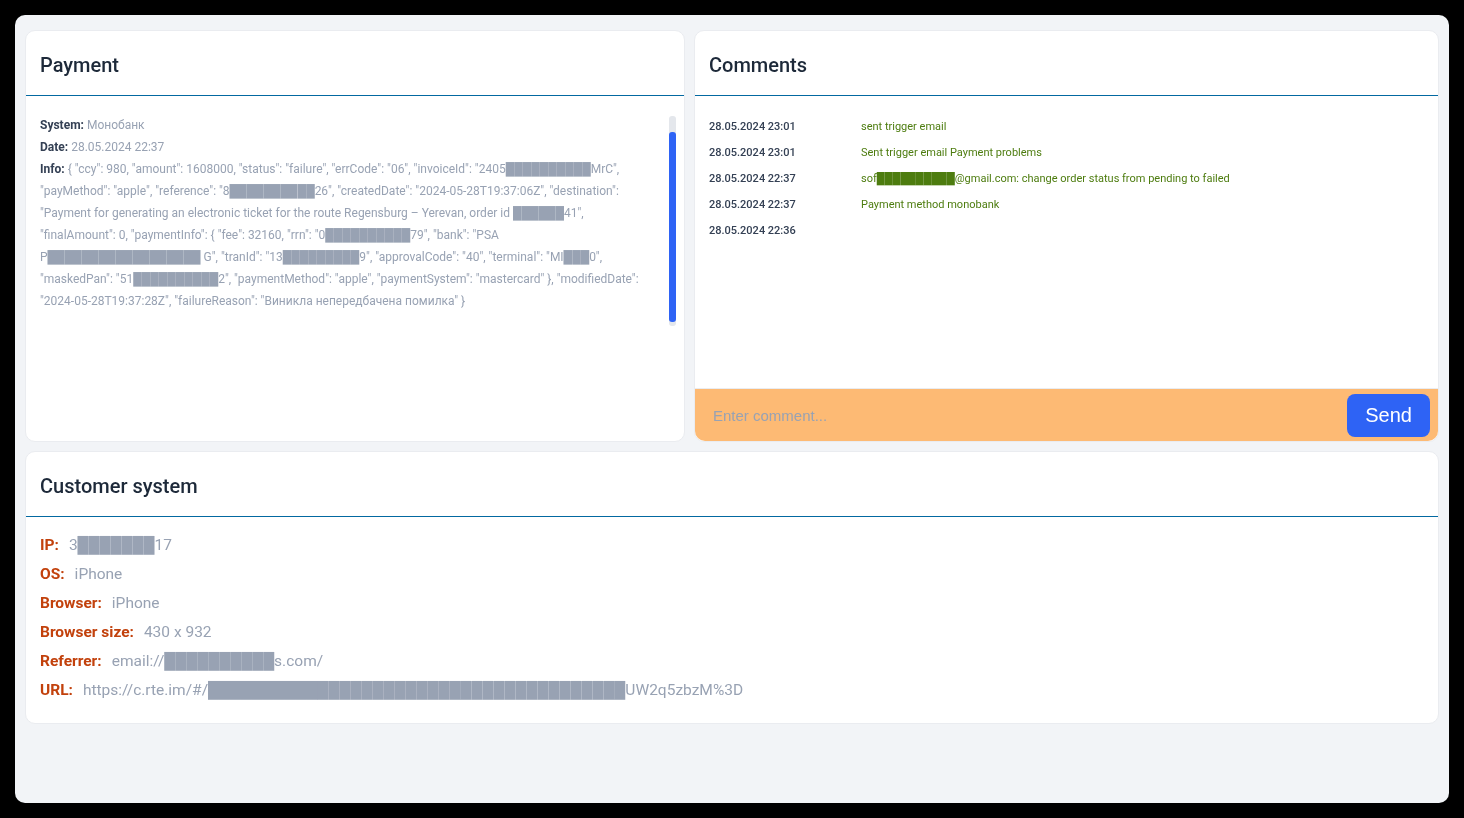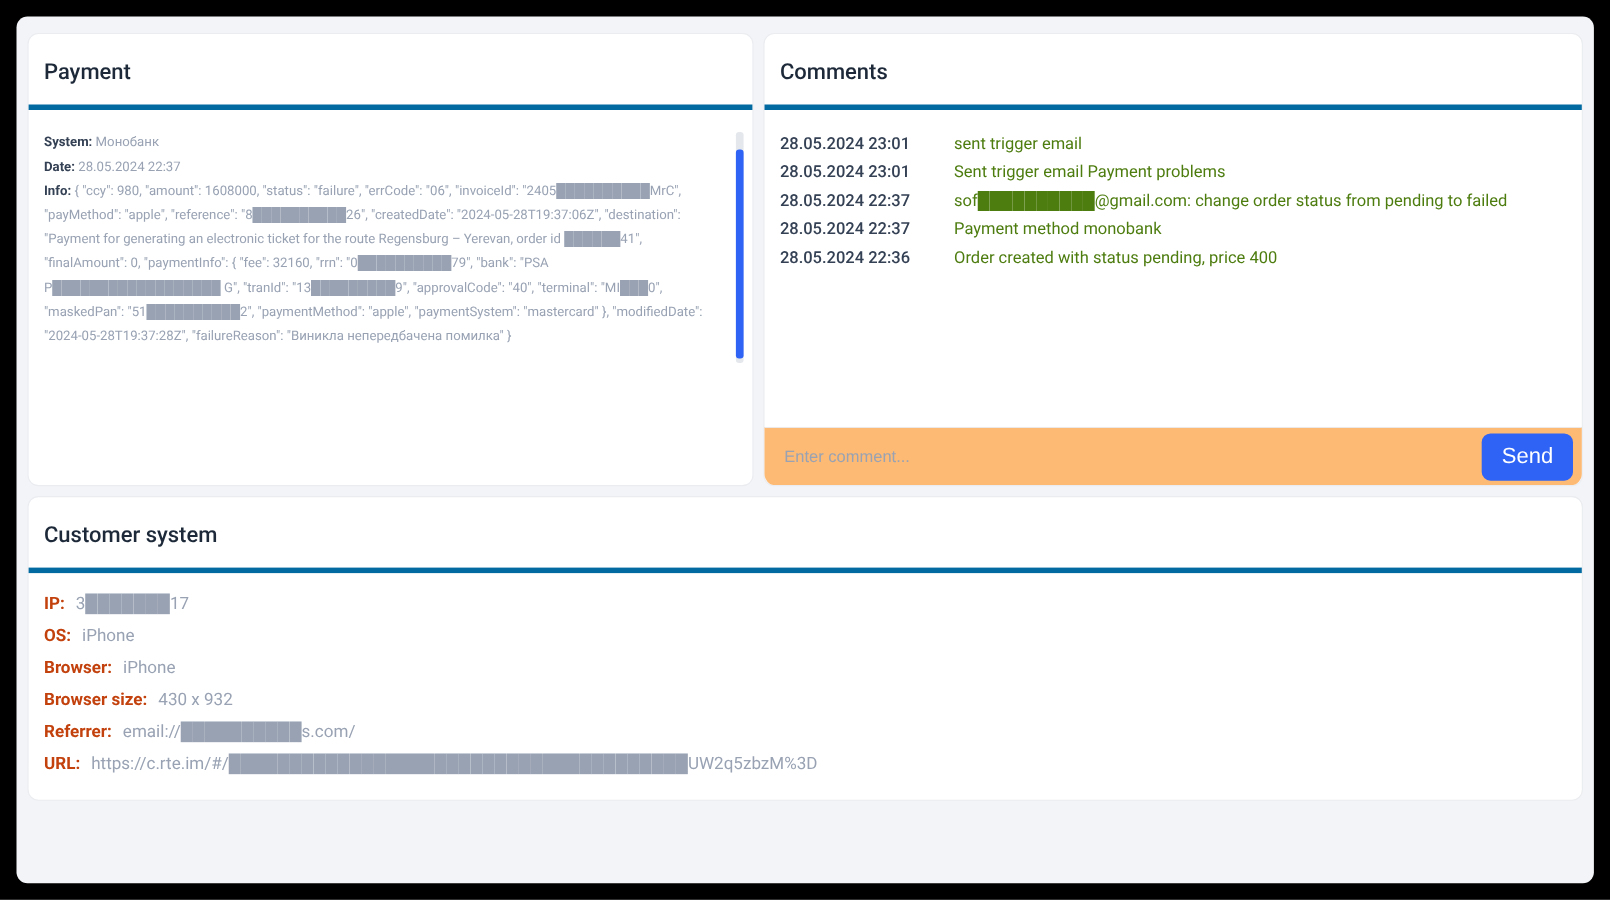--- a/index.html
+++ b/index.html
@@ -27,21 +27,21 @@
     }
     .card {
       background: #fff;
       border: 1px solid #eaecf0;
       border-radius: 10px;
       display: flex;
       flex-direction: column;
     }
     .card-header {
       padding: 22px 14px 18px 14px;
-      border-bottom: 5px solid #0369a1;
+      border-bottom: 1px solid #0369a1;
     }
     .card-title {
       font-size: 20px;
       font-weight: 500;
       color: #1d2939;
     }
     .card-body {
       padding: 18px 14px;
       flex: 1;
       overflow: hidden;
@@ -93,21 +93,21 @@
       height: 412px;
       position: relative;
     }
     .comments-body {
       height: calc(100% - 65px - 53px);
       overflow: hidden;
     }
     .comment-row {
       display: flex;
       gap: 40px;
-      font-size: 15px;
+      font-size: 11px;
       line-height: 25px;
       margin-bottom: 1px;
     }
     .comment-date {
       color: #344054;
       font-weight: 500;
       white-space: nowrap;
       min-width: 112px;
     }
     .comment-text {
@@ -213,21 +213,20 @@
             <div class="comment-row">
               <div class="comment-date">28.05.2024 22:37</div>
               <div class="comment-text">sof██████████@gmail.com: change order status from pending to failed</div>
             </div>
             <div class="comment-row">
               <div class="comment-date">28.05.2024 22:37</div>
               <div class="comment-text">Payment method monobank</div>
             </div>
             <div class="comment-row">
               <div class="comment-date">28.05.2024 22:36</div>
-              <div class="comment-text">Order created with status pending, price 400</div>
             </div>
           </div>
       </div>
       <div class="comments-footer">
         <input class="comment-input" placeholder="Enter comment..." style="">
         <button class="send-btn">Send</button>
       </div>
     </div>
 
   </div>

